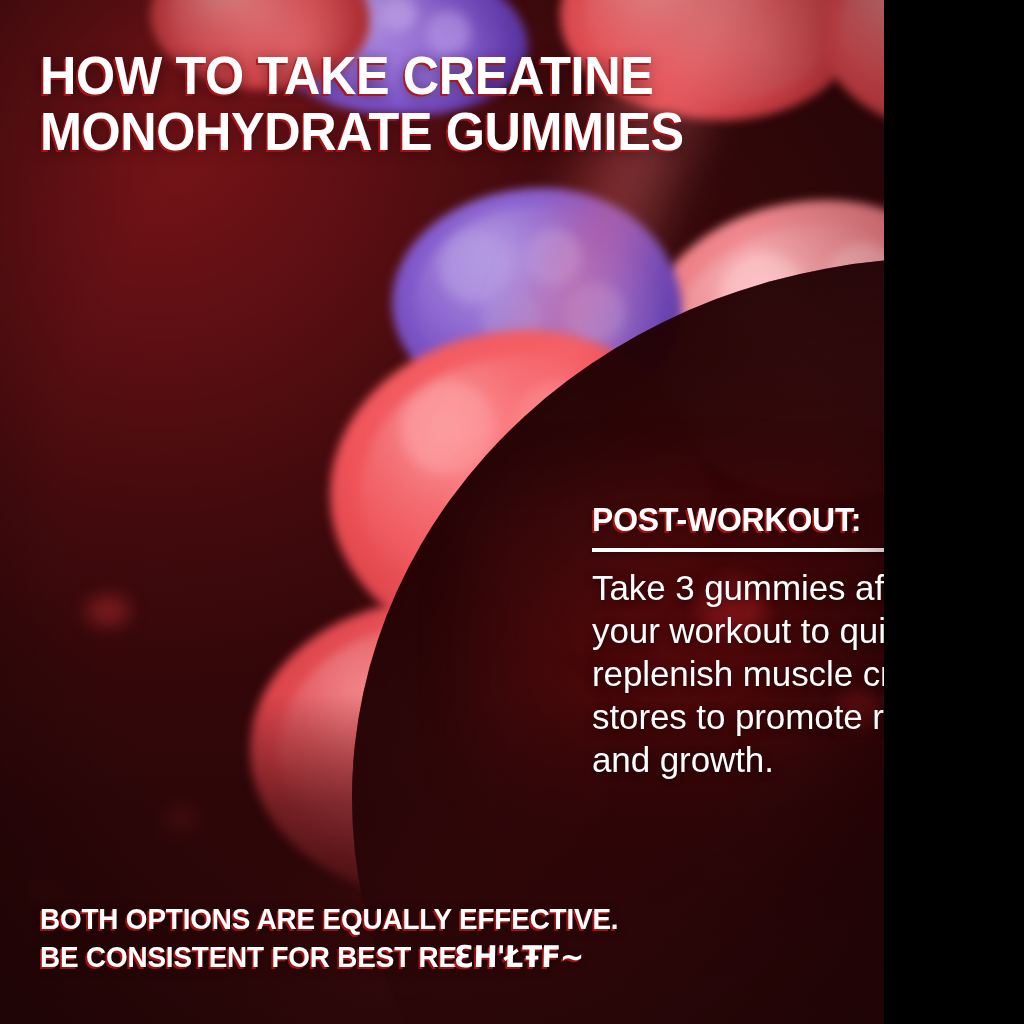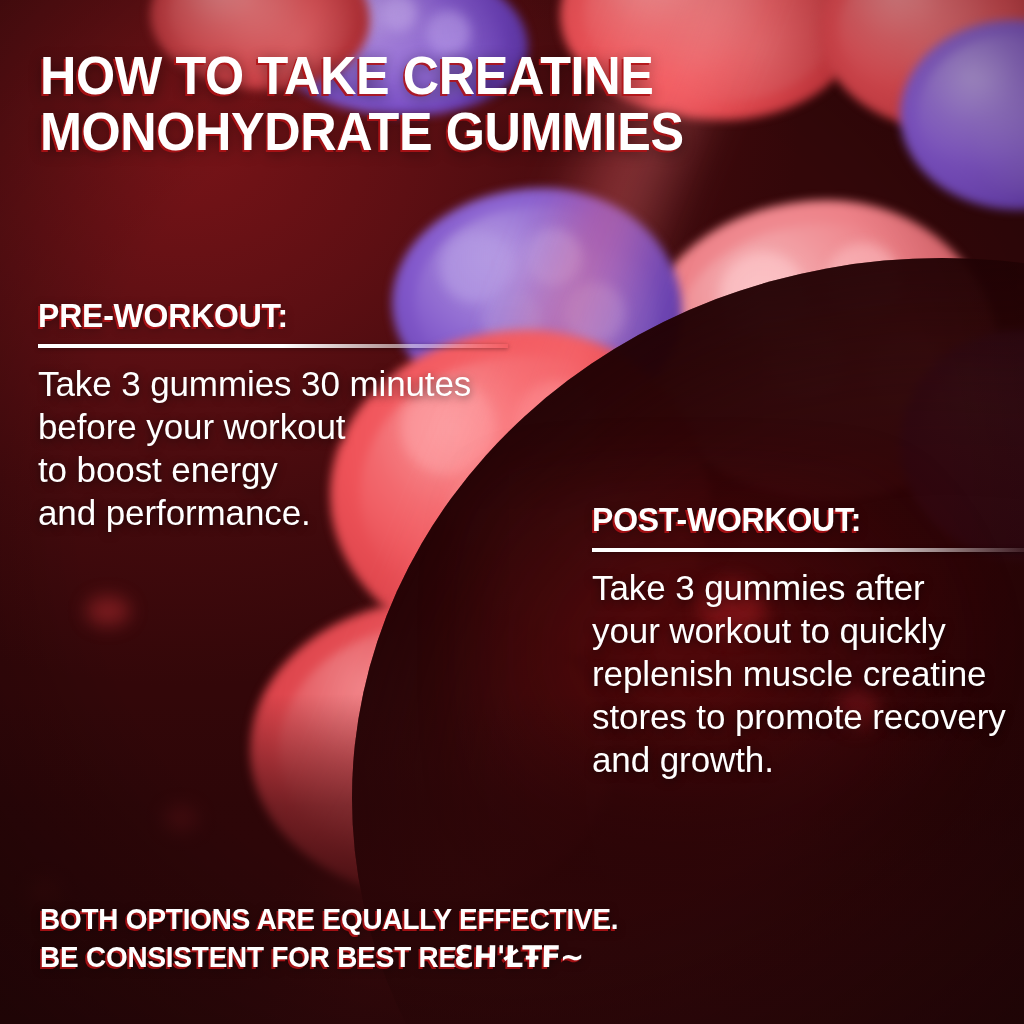--- a/index.html
+++ b/index.html
@@ -1,18 +1,18 @@
 <!DOCTYPE html>
 <html><head>
 <meta charset="utf-8">
 <style>
   html,body{margin:0;padding:0;background:#000;}
   #poster{
     position:relative;
-    width:1024px;height:1024px;
+    width:884px;height:1024px;
     overflow:hidden;
     font-family:"Liberation Sans","DejaVu Sans",sans-serif;
     background:#1d4ed8;
     -webkit-font-smoothing:antialiased;
   }
 
   
   .bg-base{
     position:absolute;inset:0;
     background:
@@ -194,28 +194,20 @@
   <div class="bokeh" style="left:30px;top:880px;width:30px;height:26px;background:rgba(196,44,48,.26);"></div>
 
   <div class="bottom-fade"></div>
   <div class="edge-vignette"></div>
 
   <div class="content">
 
     <div class="title">HOW TO TAKE CREATINE
 MONOHYDRATE GUMMIES</div>
 
-    <div class="block" id="pre-block">
-      <div class="block-head">PRE-WORKOUT:</div>
-      <div class="rule"></div>
-      <div class="block-body">Take 3 gummies 30 minutes
-before your workout
-to boost energy
-and performance.</div>
-    </div>
 
     <div class="block" id="post-block">
       <div class="block-head">POST-WORKOUT:</div>
       <div class="rule"></div>
       <div class="block-body">Take 3 gummies after
 your workout to quickly
 replenish muscle creatine
 stores to promote recovery
 and growth.</div>
     </div>

